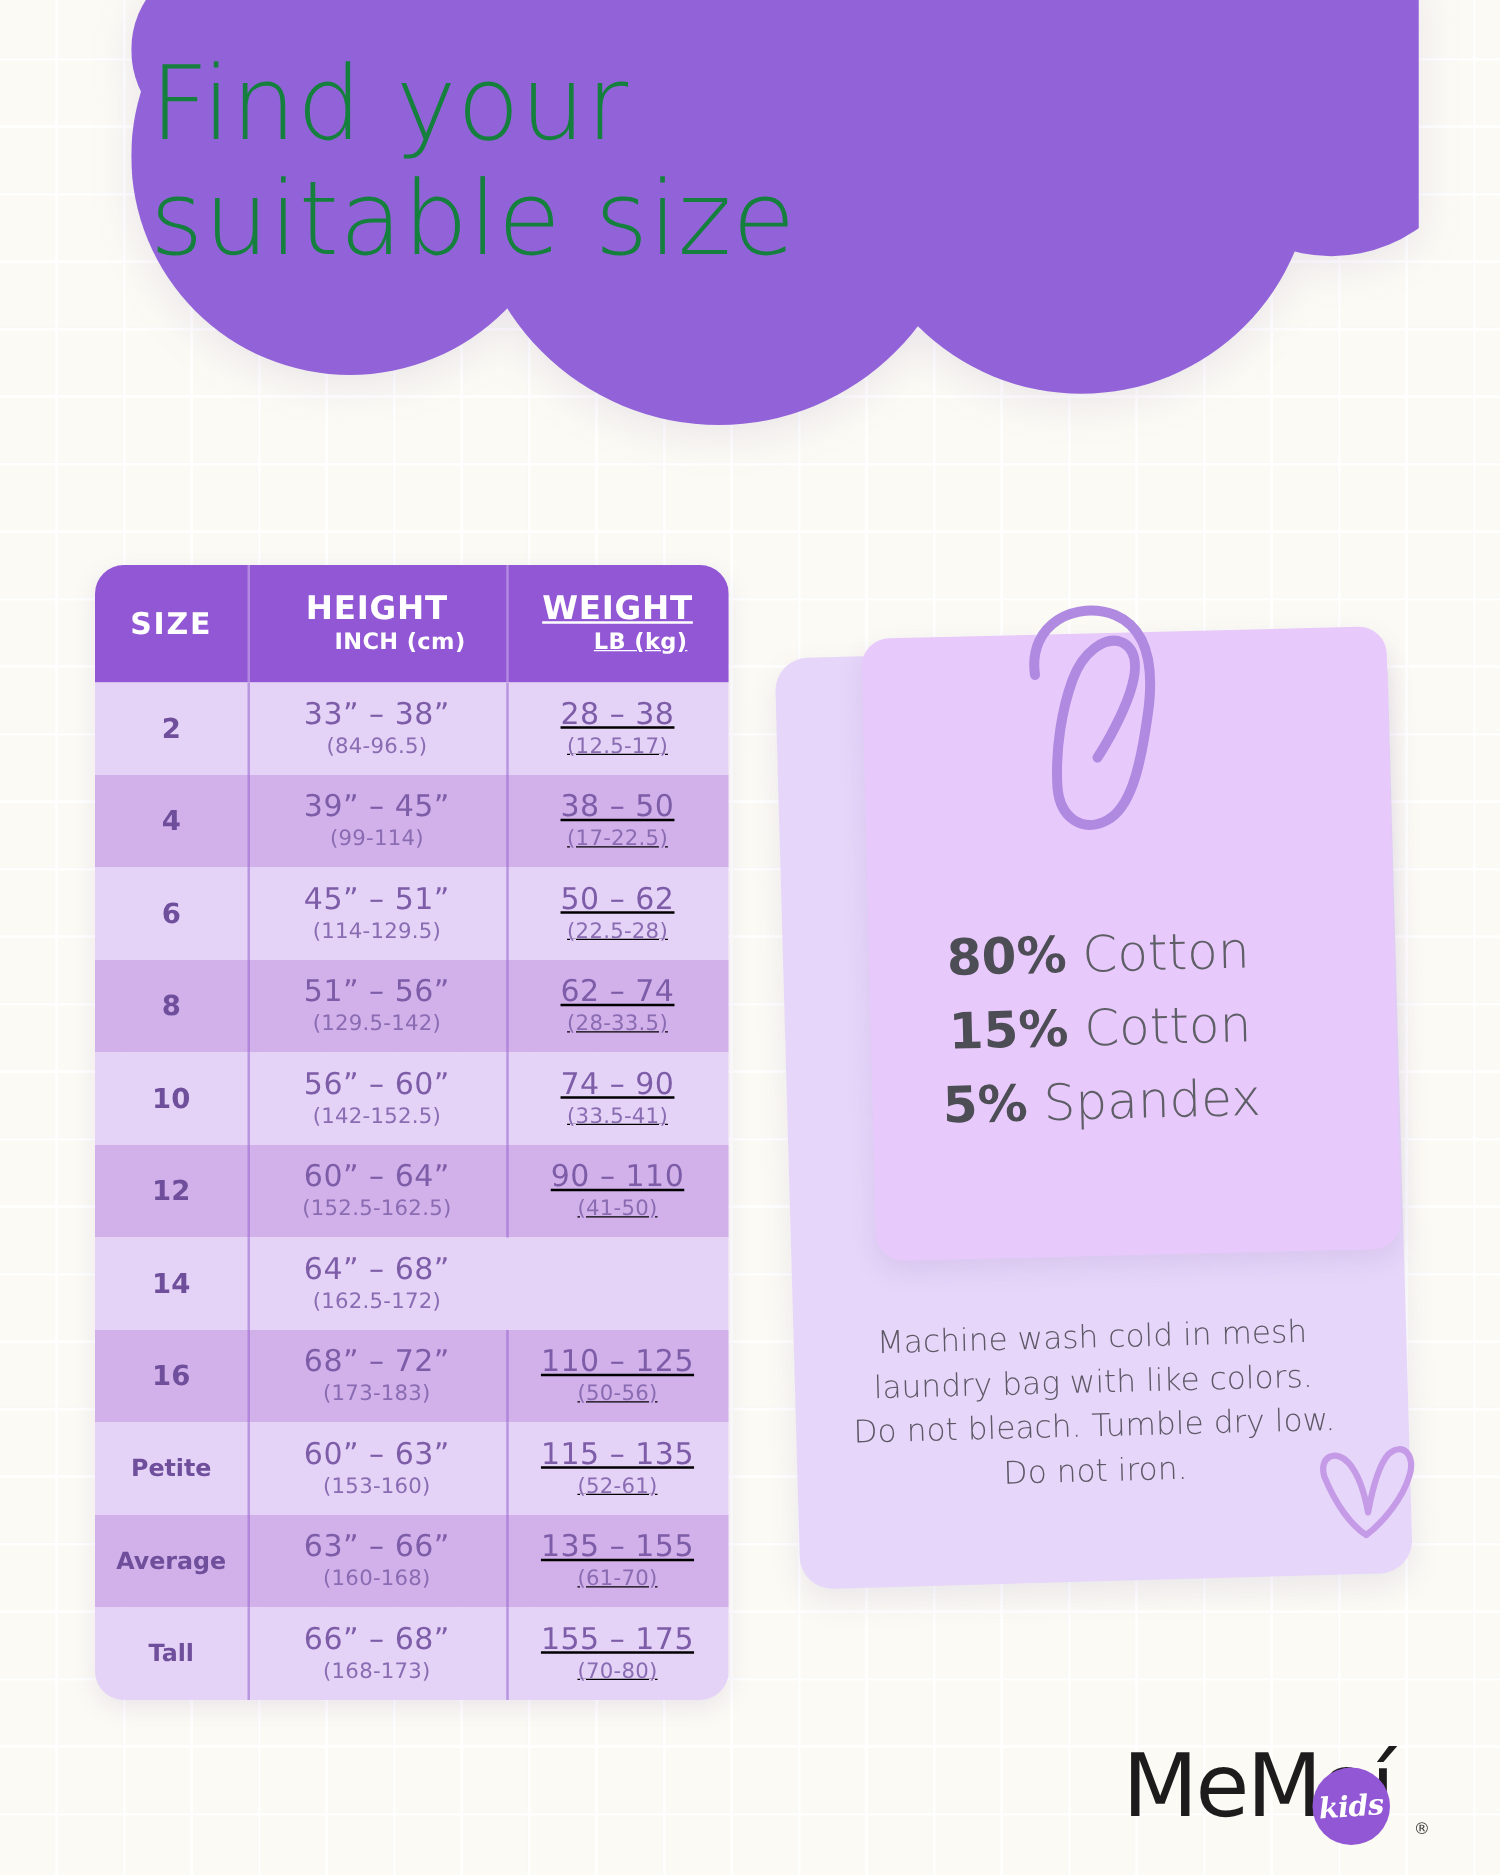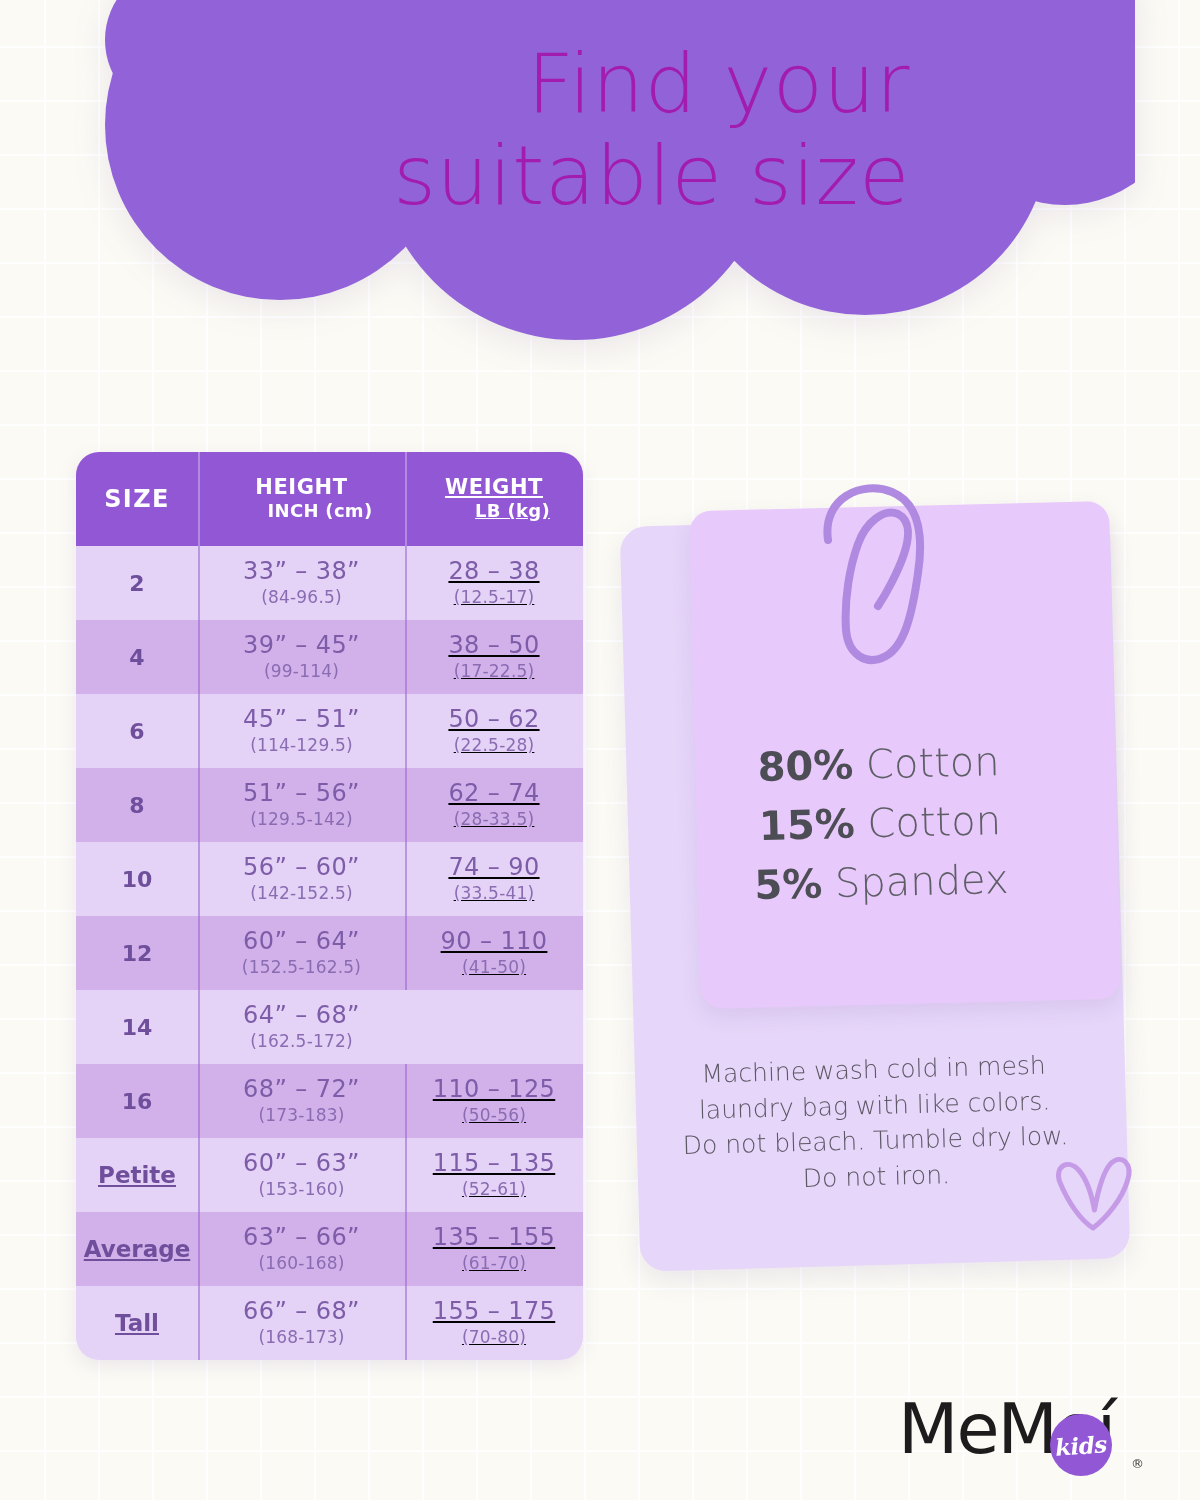--- a/index.html
+++ b/index.html
@@ -32,22 +32,22 @@
     height: 545px;
     filter: drop-shadow(0 8px 16px rgba(120,90,170,0.13));
   }
   .cloud-svg { display: block; width: 100%; height: 100%; }
 
   .cloud-title {
     position: absolute;
     top: 38px;
     left: 120px;
     width: 790px;
-    text-align: right;
-    color: #a21caf;
+    text-align: left;
+    color: #15803d;
     font-family: "DejaVu Sans", sans-serif;
     font-weight: 300;
     font-size: 82px;
     line-height: 1.12;
     letter-spacing: 0.5px;
     pointer-events: none;
   }
   .cloud-title .l2 { display: block; }
 
   
@@ -70,21 +70,21 @@
   .thead .cell {
     display: flex;
     flex-direction: column;
     align-items: center;
     justify-content: center;
     text-align: center;
   }
   .th-main {
     font-family: "DejaVu Sans", sans-serif;
     font-weight: bold;
-    font-size: 21px;
+    font-size: 26px;
     letter-spacing: 0.6px;
     line-height: 1.12;
   }
   .th-sub {
     font-family: "DejaVu Sans", sans-serif;
     font-weight: bold;
     font-size: 18px;
     letter-spacing: 0.3px;
     line-height: 1.2;
     margin-top: 1px;
@@ -124,21 +124,21 @@
   .thead .c-height::before, .thead .c-weight::before {
     background: rgba(255,255,255,0.30);
   }
 
   .cell-size {
     font-family: "DejaVu Sans", sans-serif;
     font-weight: bold;
     font-size: 22px;
     color: #6f4f9c;
   }
-  .cell-size.word { font-size: 23px; text-decoration: underline; }
+  .cell-size.word { font-size: 19px; }
 
   .cell-main {
     font-family: "DejaVu Sans", sans-serif;
     font-weight: 400;
     font-size: 24px;
     color: #7d5ca8;
     letter-spacing: 0.4px;
     line-height: 1.08;
   }
   .cell-sub {

